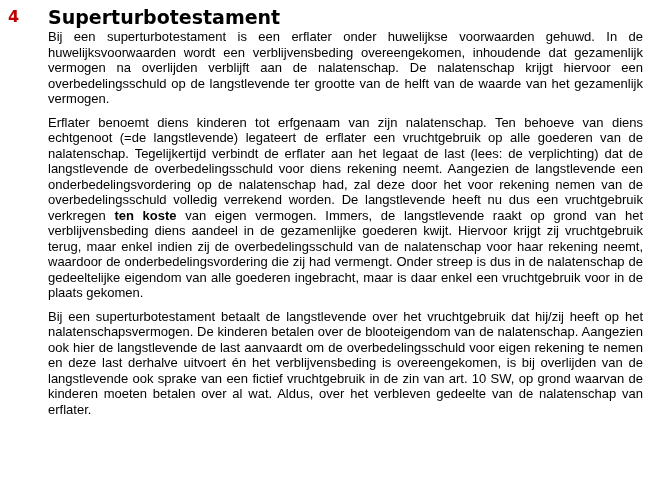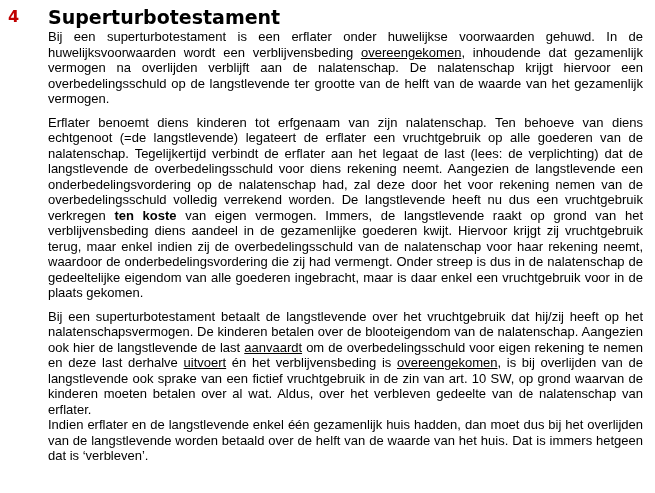--- a/index.html
+++ b/index.html
@@ -37,32 +37,31 @@
     color: #000000;
   }
   .para {
     margin: 0;
     font-size: 13px;
     line-height: 15.5px;
     text-align: justify;
     color: #000000;
   }
   .para.gap { margin-top: 8px; }
-  .u { text-decoration: underline; }
+  .u { }
   .b { font-weight: bold; }
 </style>
 </head>
 <body>
 
 <div class="page">
   <div class="section">
     <div class="section-number">4</div>
     <div class="section-body">
       <h1 class="title">Superturbotestament</h1>
       <div class="paragraphs">
           <p class="para"><span>Bij een superturbotestament is een erflater onder huwelijkse voorwaarden gehuwd. In de huwelijksvoorwaarden wordt een verblijvensbeding </span><span class="u">overeengekomen</span><span>, inhoudende dat gezamenlijk vermogen na overlijden verblijft aan de nalatenschap. De nalatenschap krijgt hiervoor een overbedelingsschuld op de langstlevende ter grootte van de helft van de waarde van het gezamenlijk vermogen.</span></p>
           <p class="para gap"><span>Erflater benoemt diens kinderen tot erfgenaam van zijn nalatenschap. Ten behoeve van diens echtgenoot (=de langstlevende) legateert de erflater een vruchtgebruik op alle goederen van de nalatenschap. Tegelijkertijd verbindt de erflater aan het legaat de last (lees: de verplichting) dat de langstlevende de overbedelingsschuld voor diens rekening neemt. Aangezien de langstlevende een onderbedelingsvordering op de nalatenschap had, zal deze door het voor rekening nemen van de overbedelingsschuld volledig verrekend worden. De langstlevende heeft nu dus een vruchtgebruik verkregen </span><span class="b">ten koste</span><span> van eigen vermogen. Immers, de langstlevende raakt op grond van het verblijvensbeding diens aandeel in de gezamenlijke goederen kwijt. Hiervoor krijgt zij vruchtgebruik terug, maar enkel indien zij de overbedelingsschuld van de nalatenschap voor haar rekening neemt, waardoor de onderbedelingsvordering die zij had vermengt. Onder streep is dus in de nalatenschap de gedeeltelijke eigendom van alle goederen ingebracht, maar is daar enkel een vruchtgebruik voor in de plaats gekomen.</span></p>
           <p class="para gap"><span>Bij een superturbotestament betaalt de langstlevende over het vruchtgebruik dat hij/zij heeft op het nalatenschapsvermogen. De kinderen betalen over de blooteigendom van de nalatenschap. Aangezien ook hier de langstlevende de last </span><span class="u">aanvaardt</span><span> om de overbedelingsschuld voor eigen rekening te nemen en deze last derhalve </span><span class="u">uitvoert</span><span> én het verblijvensbeding is </span><span class="u">overeengekomen</span><span>, is bij overlijden van de langstlevende ook sprake van een fictief vruchtgebruik in de zin van art. 10 SW, op grond waarvan de kinderen moeten betalen over al wat. Aldus, over het verbleven gedeelte van de nalatenschap van erflater.</span></p>
-          <p class="para"><span>Indien erflater en de langstlevende enkel één gezamenlijk huis hadden, dan moet dus bij het overlijden van de langstlevende worden betaald over de helft van de waarde van het huis. Dat is immers hetgeen dat is ‘verbleven’.</span></p>
         </div>
     </div>
   </div>
 </div>
 
 </body></html>

